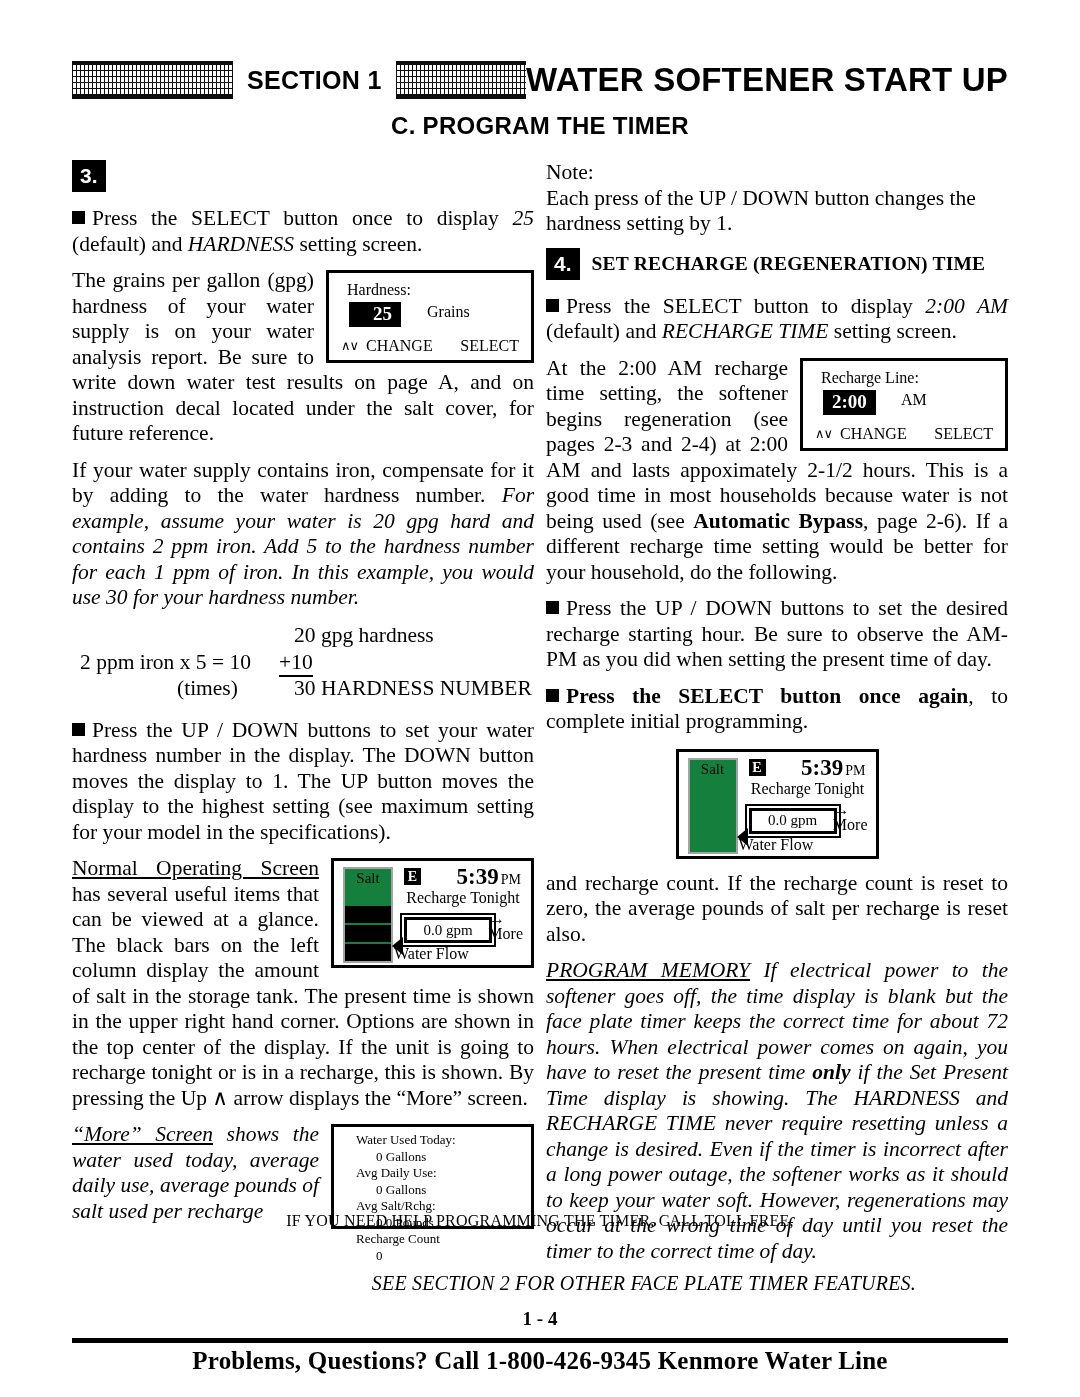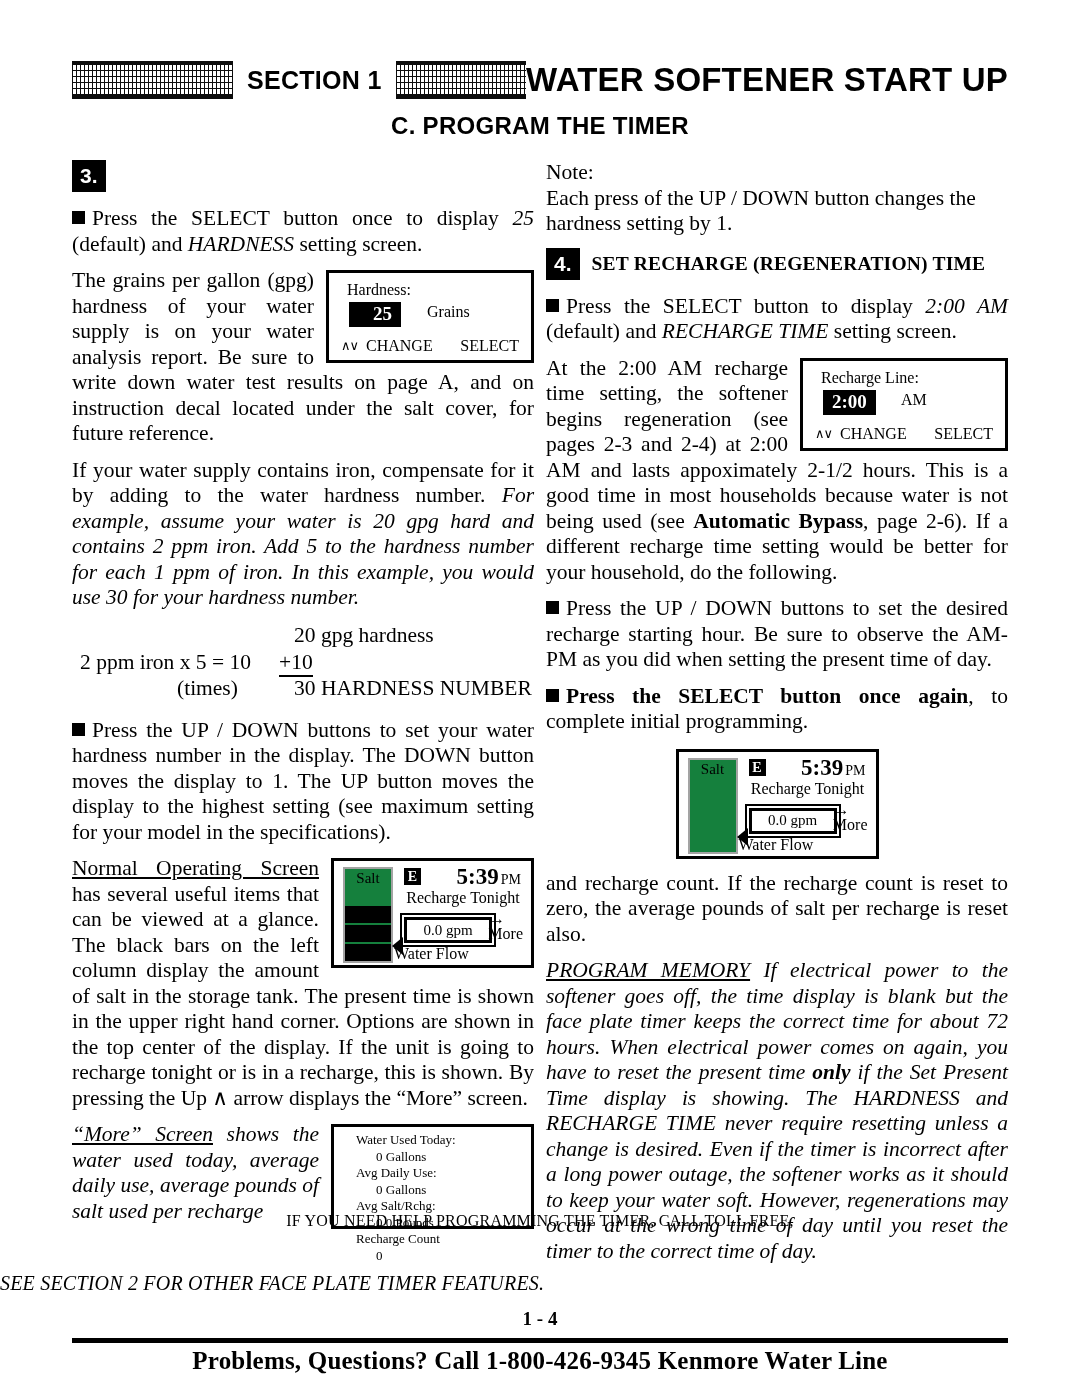--- a/index.html
+++ b/index.html
@@ -178,21 +178,21 @@
     border-bottom:2px solid #000;padding-bottom:0px;}
   .math .m-times{position:absolute;left:105px;top:53px;white-space:nowrap;}
   .math .m-res{position:absolute;left:222px;top:53px;white-space:nowrap;}
 
   
   .foot-call{
     position:absolute;left:0;top:1208px;width:1080px;text-align:center;
     font-size:16px;line-height:26px;letter-spacing:.2px;
   }
   .foot-see{
-    position:absolute;left:0;top:1272px;width:916px;text-align:left;
+    position:absolute;left:0;top:1272px;width:916px;text-align:right;
     font-style:italic;font-size:20px;letter-spacing:.2px;
   }
   .foot-page{
     position:absolute;left:0;top:1308px;width:1080px;text-align:center;
     font-size:19px;font-weight:bold;
   }
   .foot-rule{
     position:absolute;left:72px;top:1338px;width:936px;height:0;
     border-top:5px solid #000;
   }

